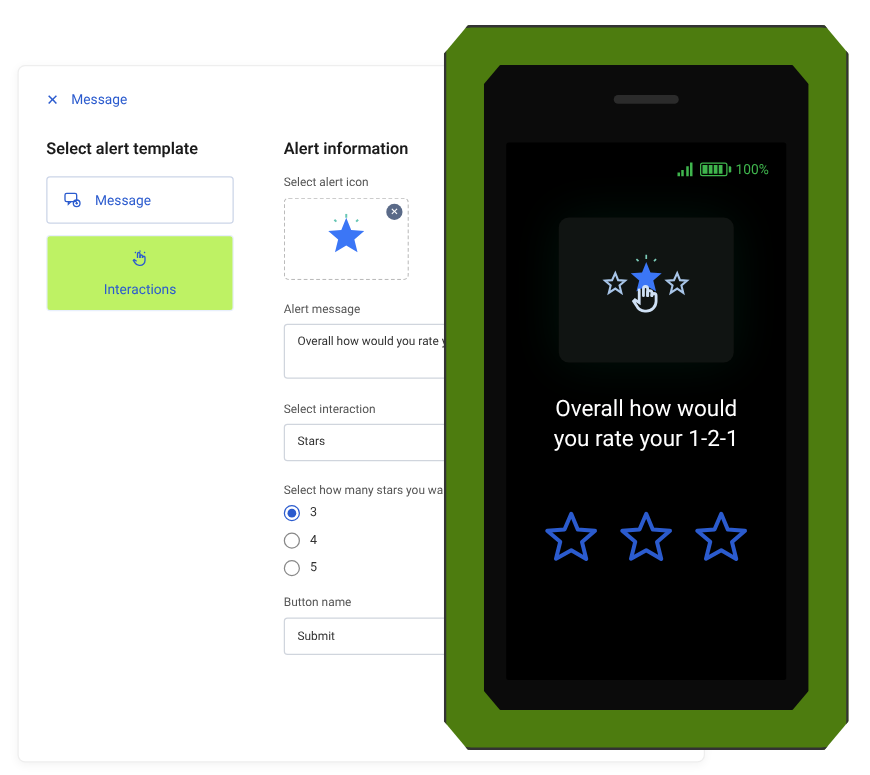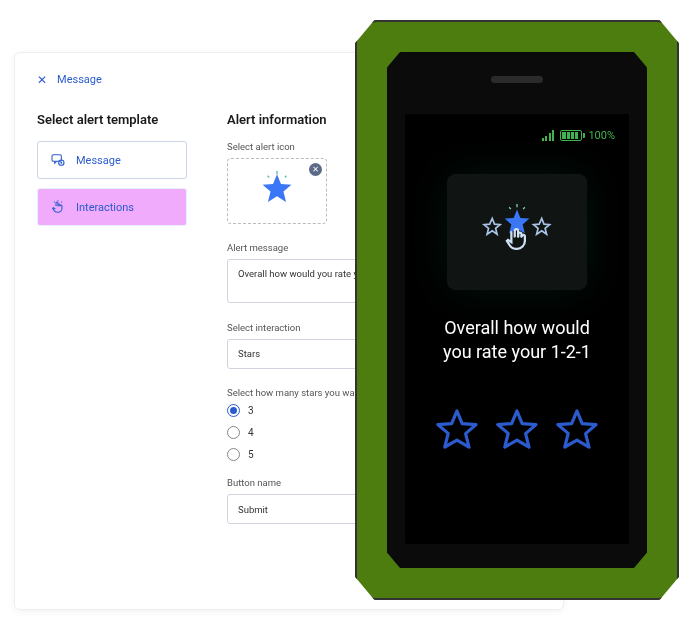--- a/index.html
+++ b/index.html
@@ -52,22 +52,23 @@
       padding: 10px 12px;
       border: 1px solid #ccd5e8;
       border-radius: 3px;
       background: #fff;
       font-size: 11px;
       margin-bottom: 9px;
       cursor: pointer;
       color: #2B5BCE;
     }
     .template-btn.active {
-      background: #f0abfc;
+      background: #bef264;
       border-color: #E8EFFC;
+      flex-direction: column;
     }
     .tpl-icon { width: 16px; height: 16px; display: inline-flex; align-items: center; justify-content: center; }
     .field-label {
       font-size: 9.5px;
       color: #555;
       margin-bottom: 6px;
       display: block;
     }
     .icon-picker {
       width: 100px;

